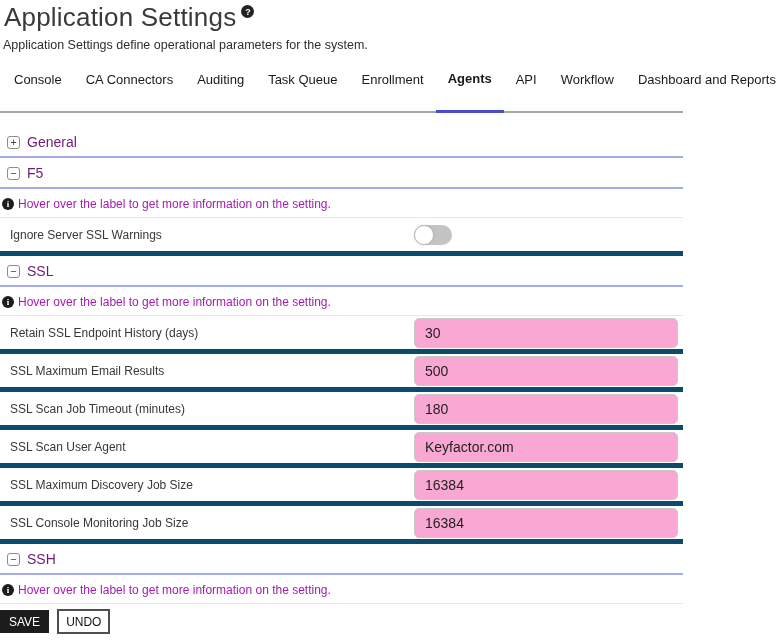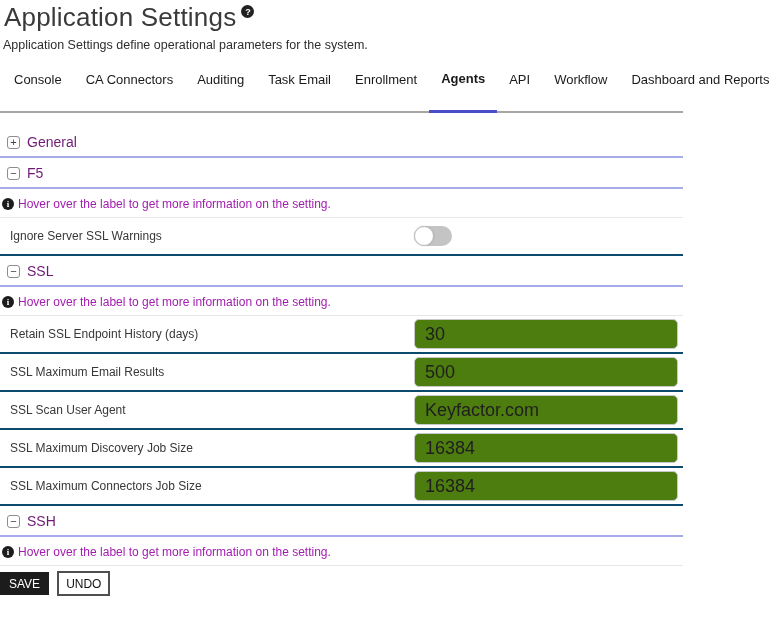--- a/index.html
+++ b/index.html
@@ -61,31 +61,31 @@
     display: inline-flex; align-items: center; justify-content: center;
     width: 12px; height: 12px; border-radius: 50%;
     background: #1c1c1c; color: #ffffff;
     font-size: 9px; font-weight: bold; font-family: "Liberation Serif", serif;
     flex: none;
   }
   .info-text { font-size: 12px; color: #a21caf; }
 
   .setting-row {
     display: flex; align-items: center;
-    height: 38px; border-bottom: 2px solid #0c4a6e; justify-content: flex-end;
+    height: 38px; border-bottom: 5px solid #0c4a6e; justify-content: flex-end;
   }
   .setting-label { flex: 1; padding-left: 10px; font-size: 12px; color: #383838; }
   .control { width: 269px; flex: none; display: flex; align-items: center; }
 
   .text-input {
     width: 264px; height: 30px;
     border: 1px solid #c9c9c9; border-radius: 5px;
-    padding: 4px 10px; font-size: 18px; color: #1f1f1f;
+    padding: 4px 10px; font-size: 14px; color: #1f1f1f;
     font-family: "Liberation Sans", sans-serif;
-    outline: none; background: #4d7c0f;
+    outline: none; background: #f9a8d4;
   }
 
   .toggle {
     position: relative; width: 38px; height: 20px;
     background: #c4c4c4; border-radius: 10px; cursor: pointer; flex: none;
   }
   .toggle .knob {
     position: absolute; left: 0; top: 0;
     width: 20px; height: 20px; border-radius: 50%;
     background: #ffffff; border: 1px solid #bdbdbd;
@@ -113,21 +113,21 @@
   <div class="title-row">
     <h1 class="page-title">Application Settings</h1>
     <span class="help-icon">?</span>
   </div>
   <div class="subtitle">Application Settings define operational parameters for the system.</div>
 
   <div class="tab-bar">
       <div class="tab">Console</div>
       <div class="tab">CA Connectors</div>
       <div class="tab">Auditing</div>
-      <div class="tab">Task Email</div>
+      <div class="tab">Task Queue</div>
       <div class="tab">Enrollment</div>
       <div class="tab active">Agents</div>
       <div class="tab">API</div>
       <div class="tab">Workflow</div>
       <div class="tab">Dashboard and Reports</div>
     </div>
 
   <div class="sections">
       <div class="section-header">
         <span class="expander">+</span>
@@ -163,33 +163,39 @@
           <input class="text-input" type="text" value="30" style="">
         </div>
       </div>
       <div class="setting-row">
         <span class="setting-label">SSL Maximum Email Results</span>
         <div class="control">
           <input class="text-input" type="text" value="500" style="">
         </div>
       </div>
       <div class="setting-row">
+        <span class="setting-label">SSL Scan Job Timeout (minutes)</span>
+        <div class="control">
+          <input class="text-input" type="text" value="180" style="">
+        </div>
+      </div>
+      <div class="setting-row">
         <span class="setting-label">SSL Scan User Agent</span>
         <div class="control">
           <input class="text-input" type="text" value="Keyfactor.com" style="">
         </div>
       </div>
       <div class="setting-row">
         <span class="setting-label">SSL Maximum Discovery Job Size</span>
         <div class="control">
           <input class="text-input" type="text" value="16384" style="">
         </div>
       </div>
       <div class="setting-row">
-        <span class="setting-label">SSL Maximum Connectors Job Size</span>
+        <span class="setting-label">SSL Console Monitoring Job Size</span>
         <div class="control">
           <input class="text-input" type="text" value="16384" style="">
         </div>
       </div>
       <div class="section-header">
         <span class="expander">−</span>
         <span class="section-label">SSH</span>
       </div>
       <div class="info-row">
         <span class="info-icon">i</span>

